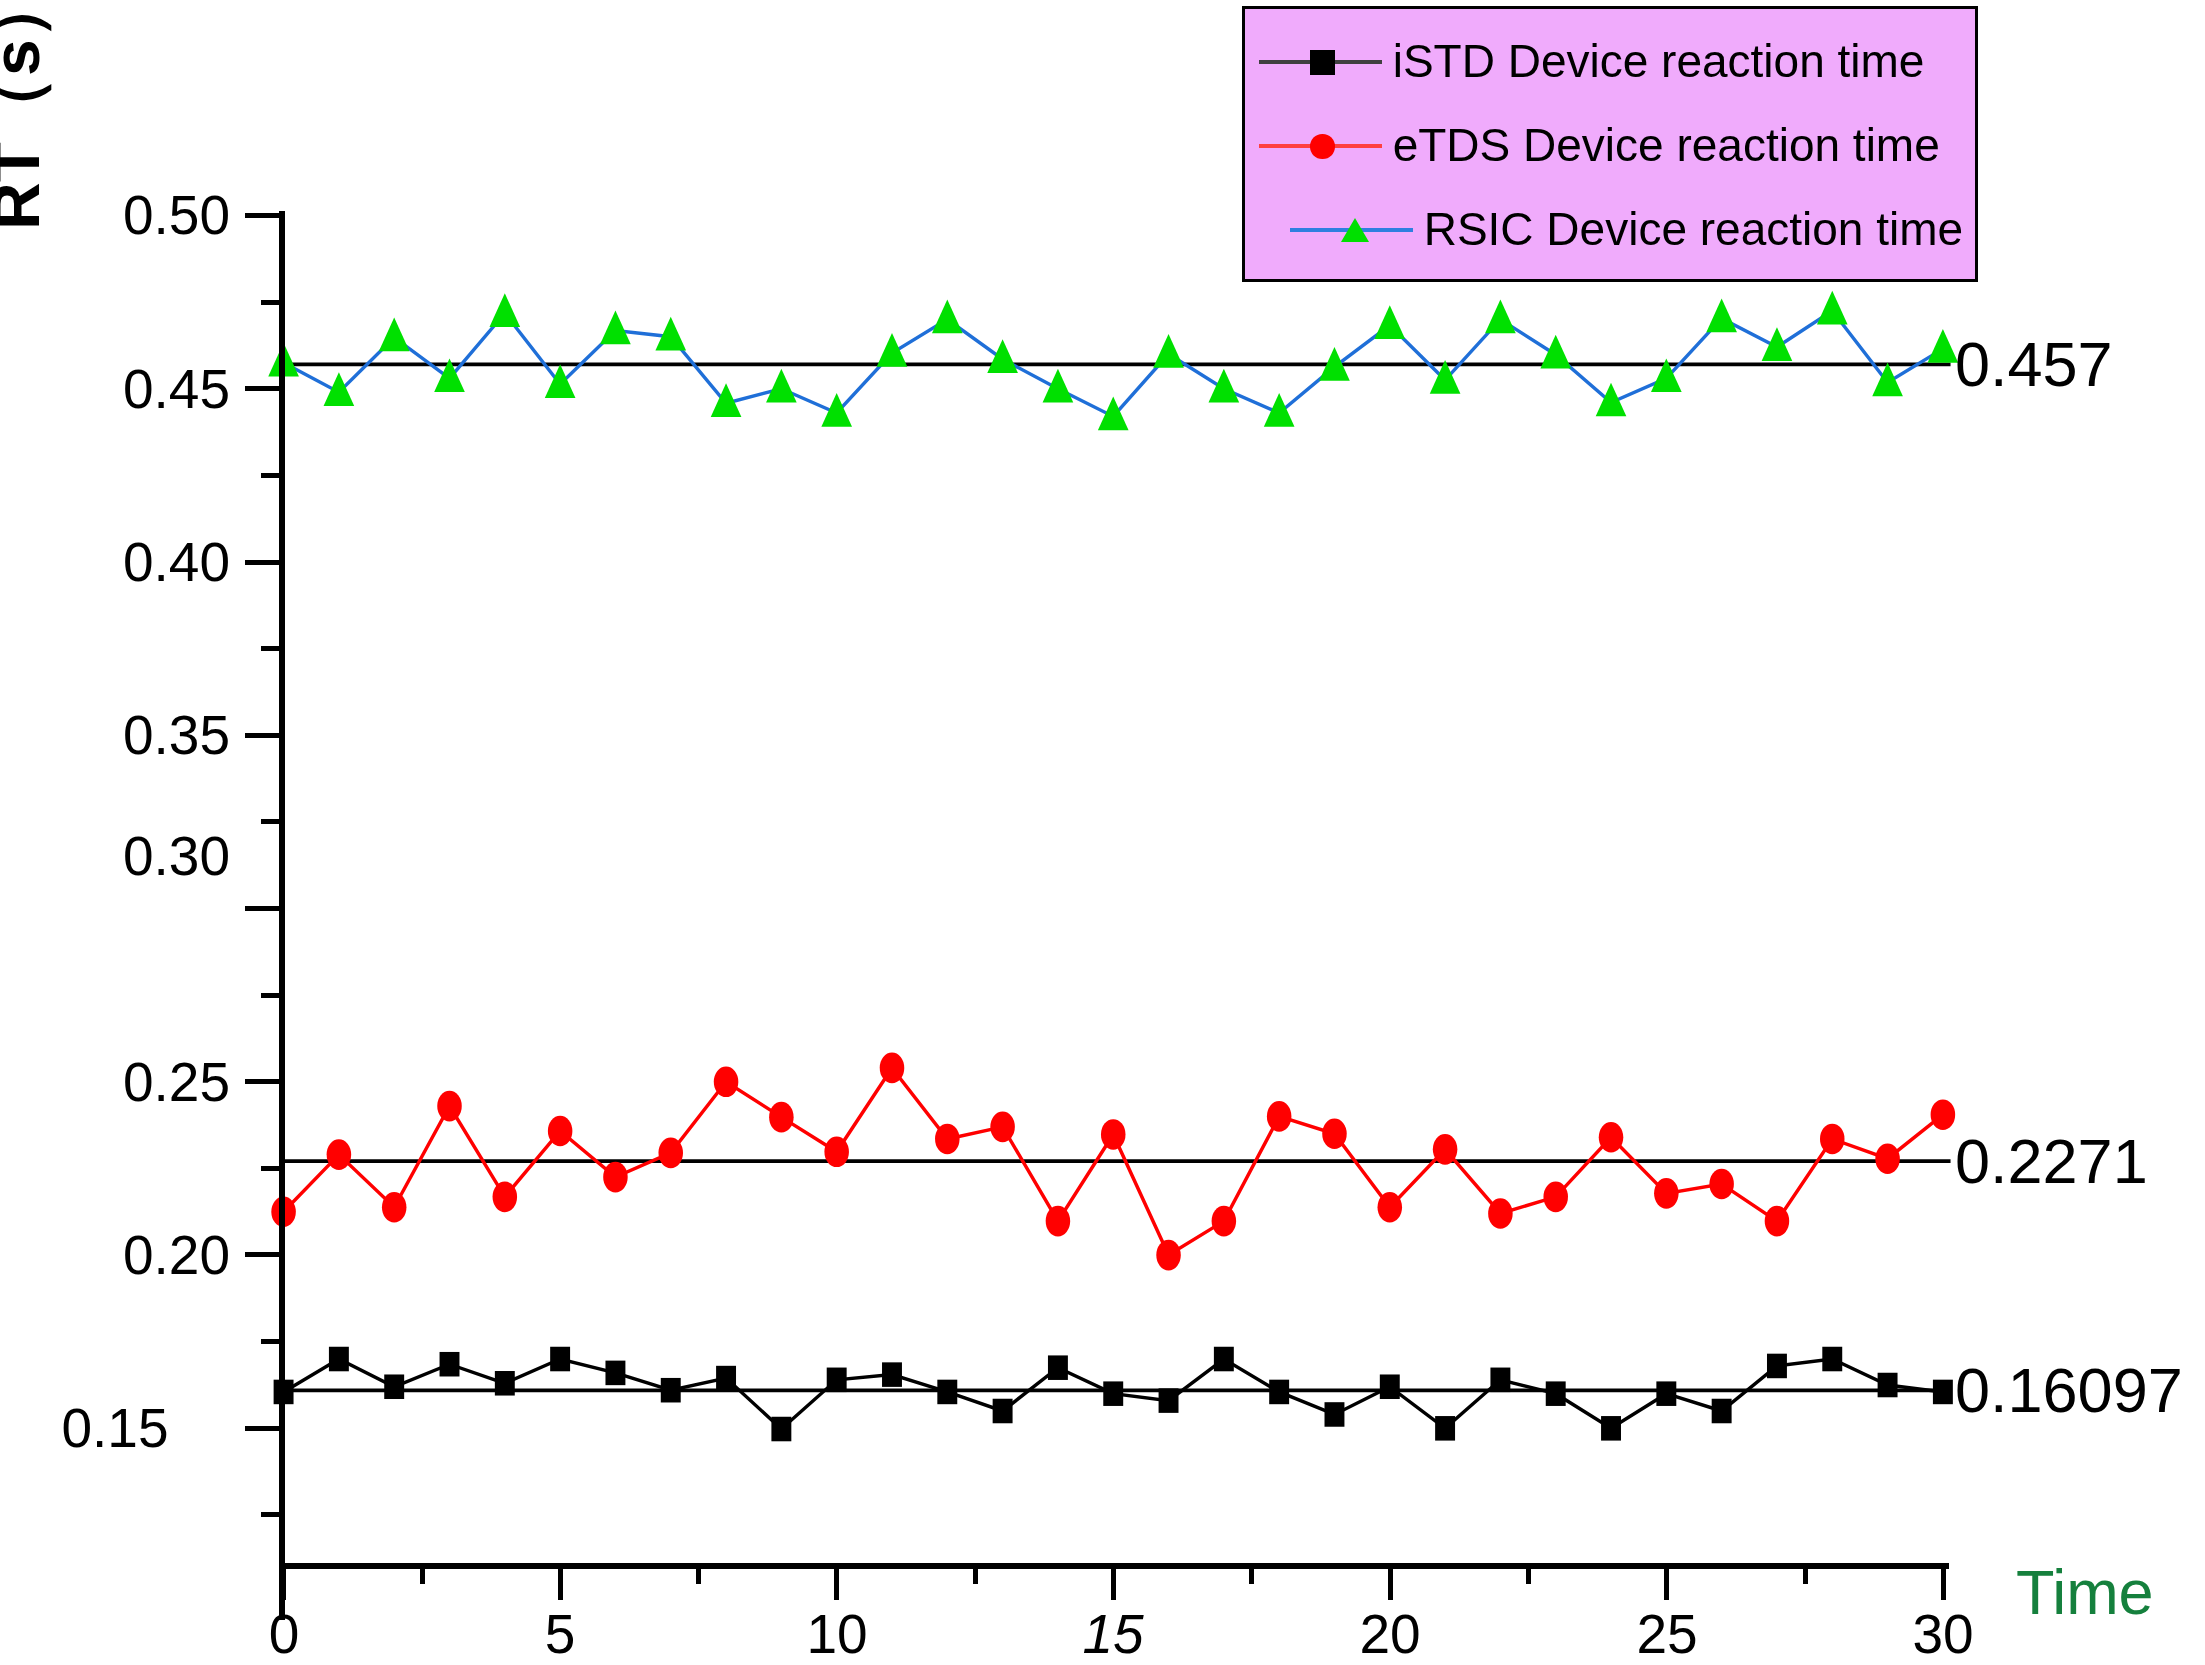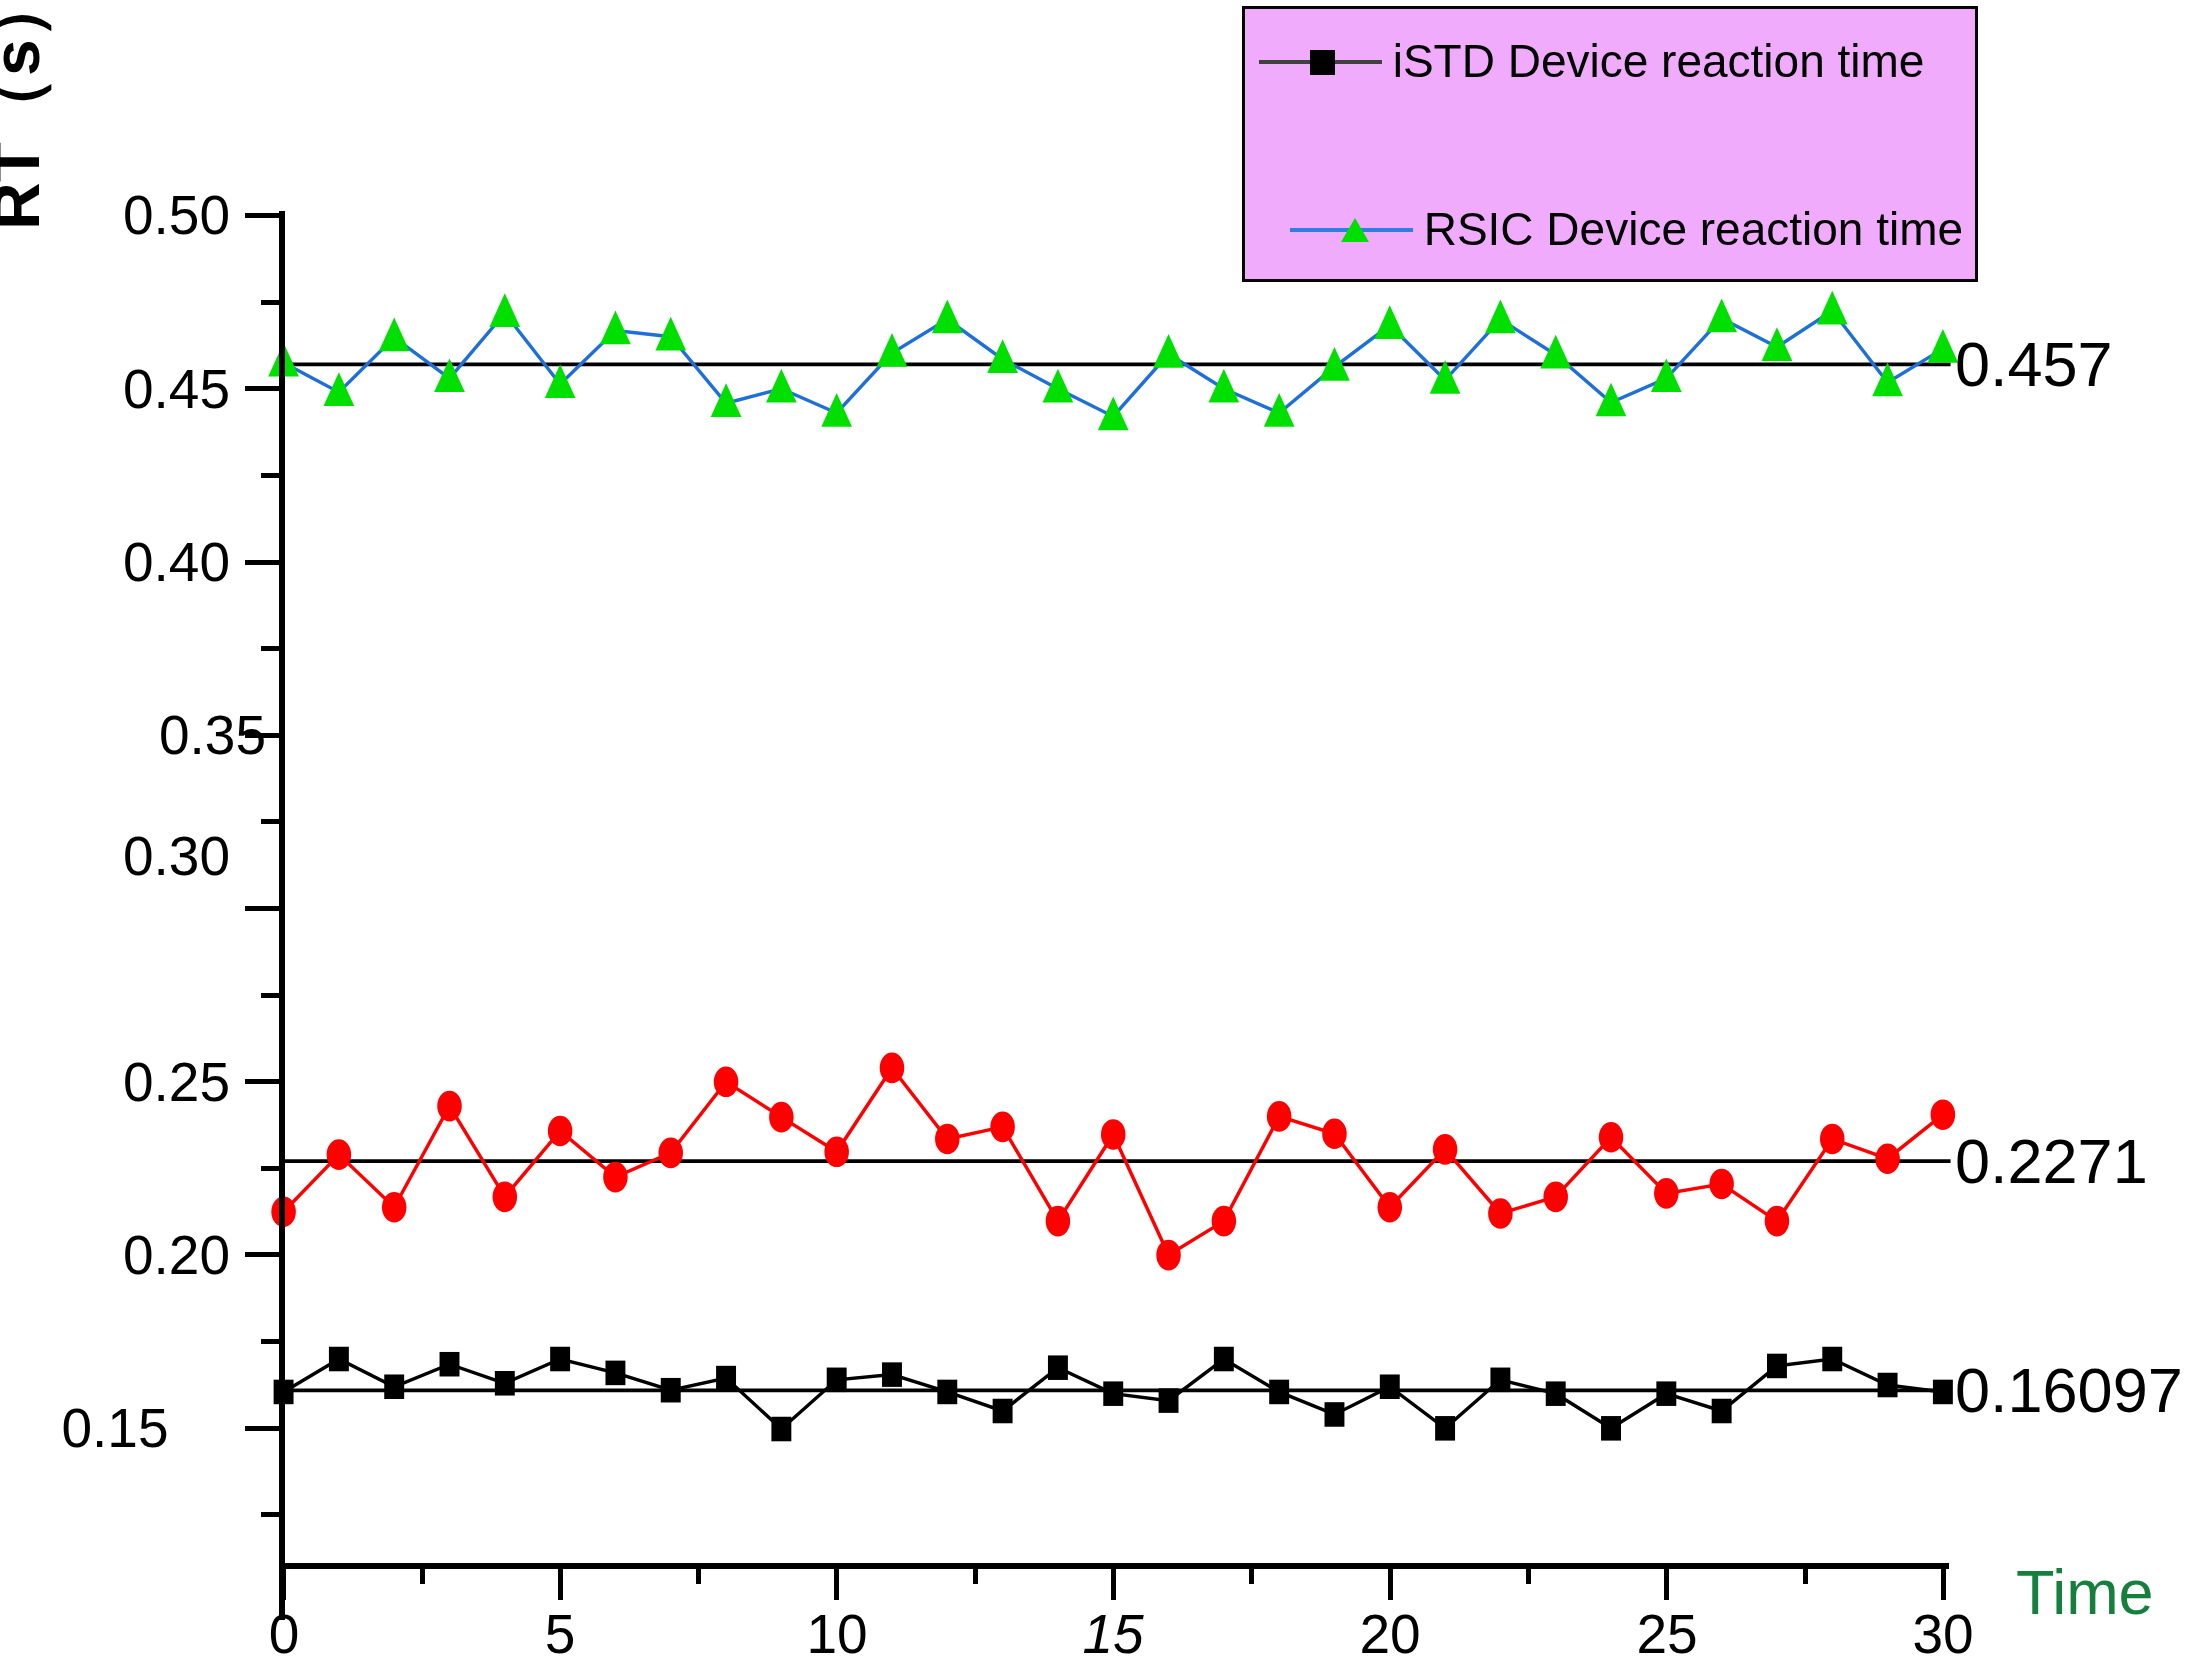--- a/index.html
+++ b/index.html
@@ -193,21 +193,21 @@
   <div id="x-axis-line"></div>
 
   <div id="ticks-layer">
       <div class="ytick-major" style="left: 245px; top: 213px;"></div>
       <div class="ytick-label" style="left: 0px; width: 230px; text-align: right; top: 215px;">0.50</div>
       <div class="ytick-major" style="left: 245px; top: 386px;"></div>
       <div class="ytick-label" style="left: 0px; width: 230px; text-align: right; top: 389px;">0.45</div>
       <div class="ytick-major" style="left: 245px; top: 560px;"></div>
       <div class="ytick-label" style="left: 0px; width: 230px; text-align: right; top: 562px;">0.40</div>
       <div class="ytick-major" style="left: 245px; top: 733px;"></div>
-      <div class="ytick-label" style="left: 0px; width: 230px; text-align: right; top: 735px; margin-left: 36px;">0.35</div>
+      <div class="ytick-label" style="left: 0px; width: 230px; text-align: right; top: 735px;">0.35</div>
       <div class="ytick-major" style="left: 245px; top: 906px;"></div>
       <div class="ytick-label" style="left: 0px; width: 230px; text-align: right; top: 856px;">0.30</div>
       <div class="ytick-major" style="left: 245px; top: 1079px;"></div>
       <div class="ytick-label" style="left: 0px; width: 230px; text-align: right; top: 1082px;">0.25</div>
       <div class="ytick-major" style="left: 245px; top: 1252px;"></div>
       <div class="ytick-label" style="left: 0px; width: 230px; text-align: right; top: 1255px;">0.20</div>
       <div class="ytick-major" style="left: 245px; top: 1426px;"></div>
       <div class="ytick-label" style="left: 0px; width: 230px; text-align: center; top: 1428px;">0.15</div>
       <div class="ytick-minor" style="left: 261px; top: 300px;"></div>
       <div class="ytick-minor" style="left: 261px; top: 473px;"></div>
@@ -350,20 +350,27 @@
   <div id="legend">
 
     <div class="legend-row" style="top:17px;">
       <div class="legend-sample">
         <div class="legend-line" style="background:#404040;"></div>
         <div class="legend-marker" style="width:24.5px;height:24.5px;background:#000000;"></div>
       </div>
       <div class="legend-label">iSTD Device reaction time</div>
     </div>
 
+    <div class="legend-row" style="top:101px;">
+      <div class="legend-sample">
+        <div class="legend-line" style="background:#ff4040;"></div>
+        <div class="legend-marker" style="width:24.5px;height:24.5px;background:#ff0000;border-radius:50%;"></div>
+      </div>
+      <div class="legend-label">eTDS Device reaction time</div>
+    </div>
 
     <div class="legend-row" style="top:185px;margin-left:31px;">
       <div class="legend-sample">
         <div class="legend-line" style="background:#2f7fe0;"></div>
         <div class="legend-marker" style="width:0;height:0;border-left:14px solid transparent;border-right:14px solid transparent;border-bottom:24.5px solid #00e000;"></div>
       </div>
       <div class="legend-label">RSIC Device reaction time</div>
     </div>
 
   </div>

